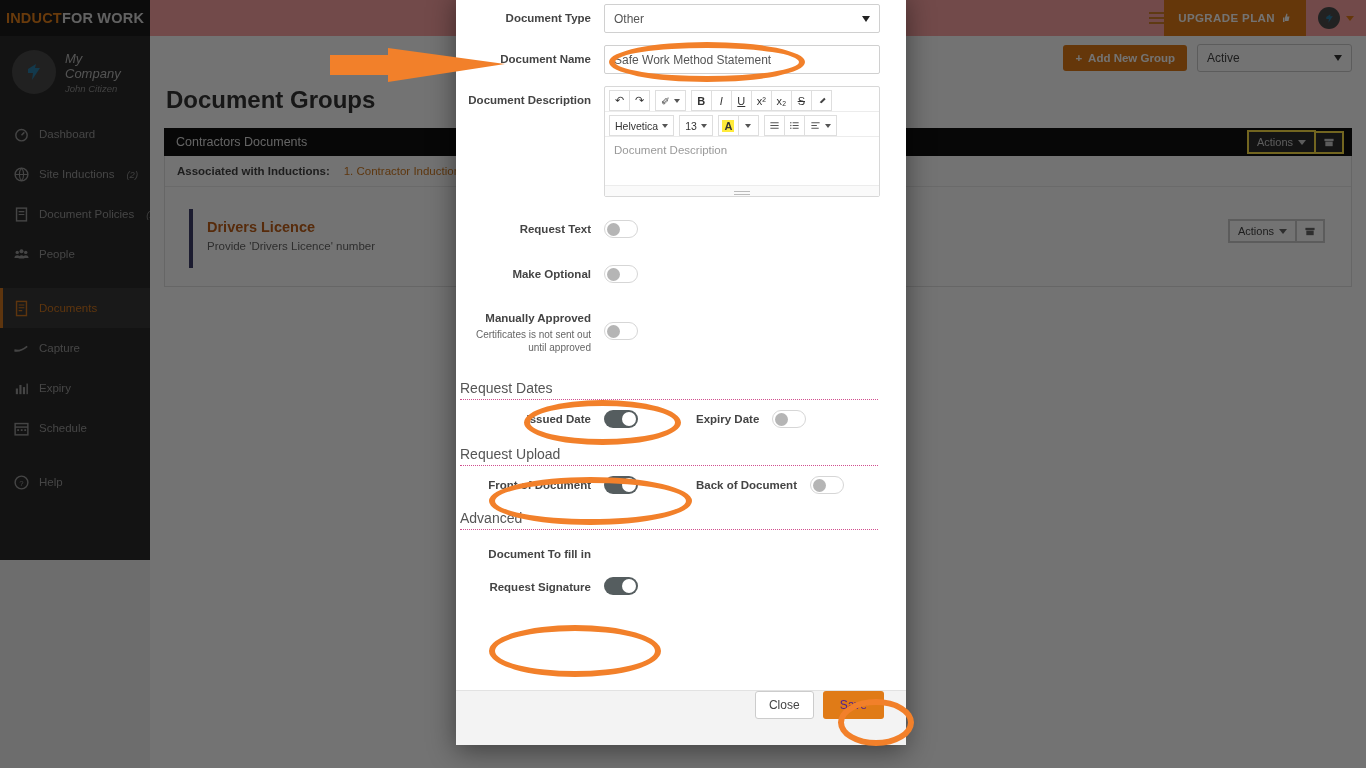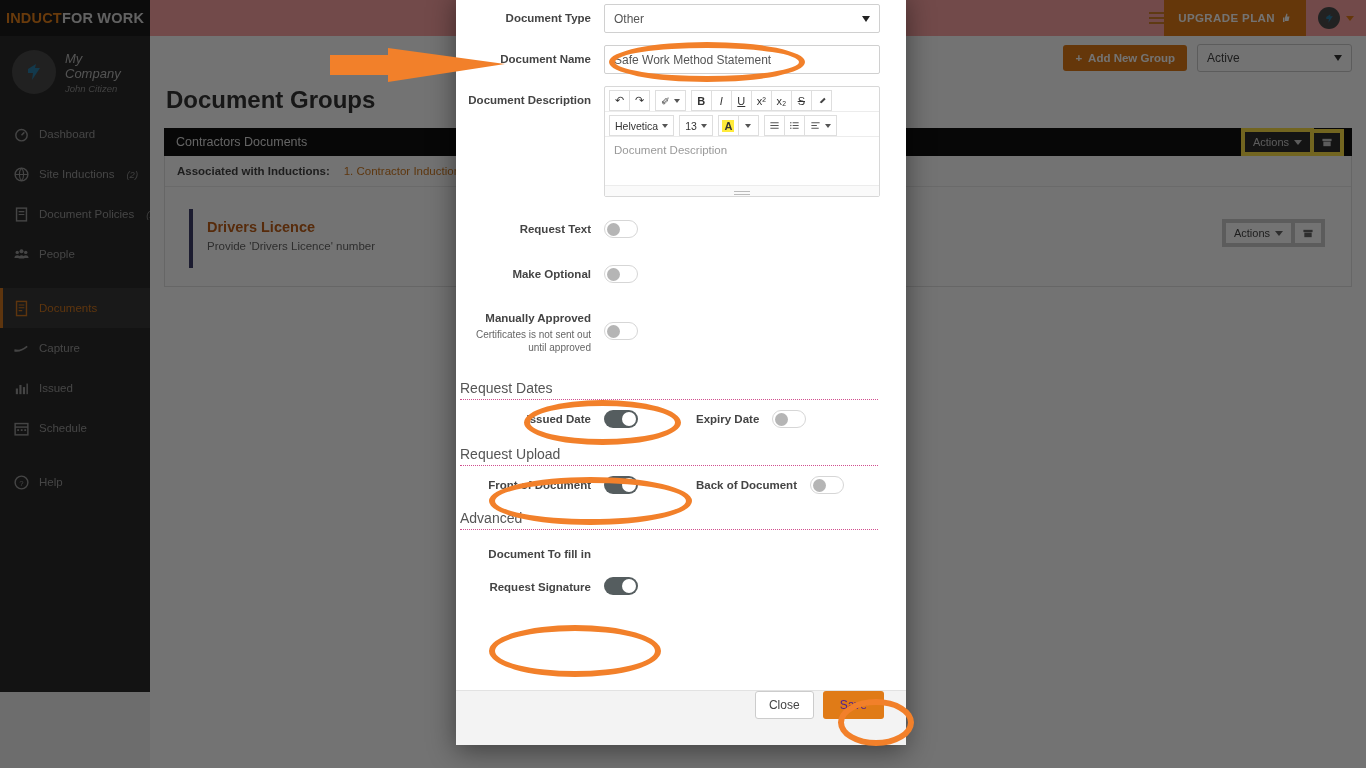--- a/index.html
+++ b/index.html
@@ -12,21 +12,21 @@
 
   
   #page-behind {
     position: absolute; inset: 0;
     display: flex;
     background: #f2f2f2;
   }
 
   
   .sidebar {
-    width: 150px; height: 692px;
+    width: 150px; height: 560px;
     background: #2b2b2b;
     flex: 0 0 150px;
     position: relative;
   }
   .brand {
     height: 36px;
     background: #1c1c1c;
     display: flex; align-items: center; justify-content: center;
     font-size: 14.5px; font-weight: bold; letter-spacing: .2px;
   }
@@ -145,21 +145,21 @@
 
   .group-card { margin: 0 14px; }
   .group-head {
     background: #111; color: #ddd;
     height: 28px; display: flex; align-items: center;
     justify-content: space-between;
     padding: 0 8px 0 12px; font-size: 12.5px;
   }
   .head-actions { display: flex; align-items: center; gap: 0; }
   .mini-btn {
-    background: #2e2e2e; border: 4px solid #fde047; color: #ccc;
+    background: #2e2e2e; border: 2px solid #fde047; color: #ccc;
     font-size: 11px; padding: 4px 8px; display: flex; align-items: center; gap: 5px;
     cursor: pointer;
   }
   .mini-btn.sq { padding: 4px 7px; border-left: none; }
   .group-body { background: #fff; border: 1px solid #e3e3e3; border-top: none; }
   .assoc-row {
     padding: 9px 12px; font-size: 11.5px; color: #444;
     display: flex; gap: 14px; align-items: center;
     border-bottom: 1px solid #ececec;
   }
@@ -422,21 +422,21 @@
         <span class="ni-label">Capture</span>
       </div>
 
       <div class="nav-item">
         <svg class="nav-icon" viewBox="0 0 24 24">
           <rect x="4" y="12" width="3" height="8" fill="#9a9a9a"></rect>
             <rect x="9" y="7" width="3" height="13" fill="#9a9a9a"></rect>
           <rect x="14" y="10" width="3" height="10" fill="#9a9a9a"></rect>
             <rect x="19" y="5" width="2" height="15" fill="#9a9a9a"></rect>
         </svg>
-        <span class="ni-label">Issued</span>
+        <span class="ni-label">Expiry</span>
       </div>
 
       <div class="nav-item">
         <svg class="nav-icon" viewBox="0 0 24 24">
           <rect x="3" y="5" width="18" height="16" fill="none" stroke="#9a9a9a" stroke-width="2"></rect>
           <path d="M3 10h18" stroke="#9a9a9a" stroke-width="2"></path>
           <rect x="6" y="13" width="2.5" height="2.5" fill="#9a9a9a"></rect>
             <rect x="11" y="13" width="2.5" height="2.5" fill="#9a9a9a"></rect>
           <rect x="16" y="13" width="2.5" height="2.5" fill="#9a9a9a"></rect>
         </svg>

